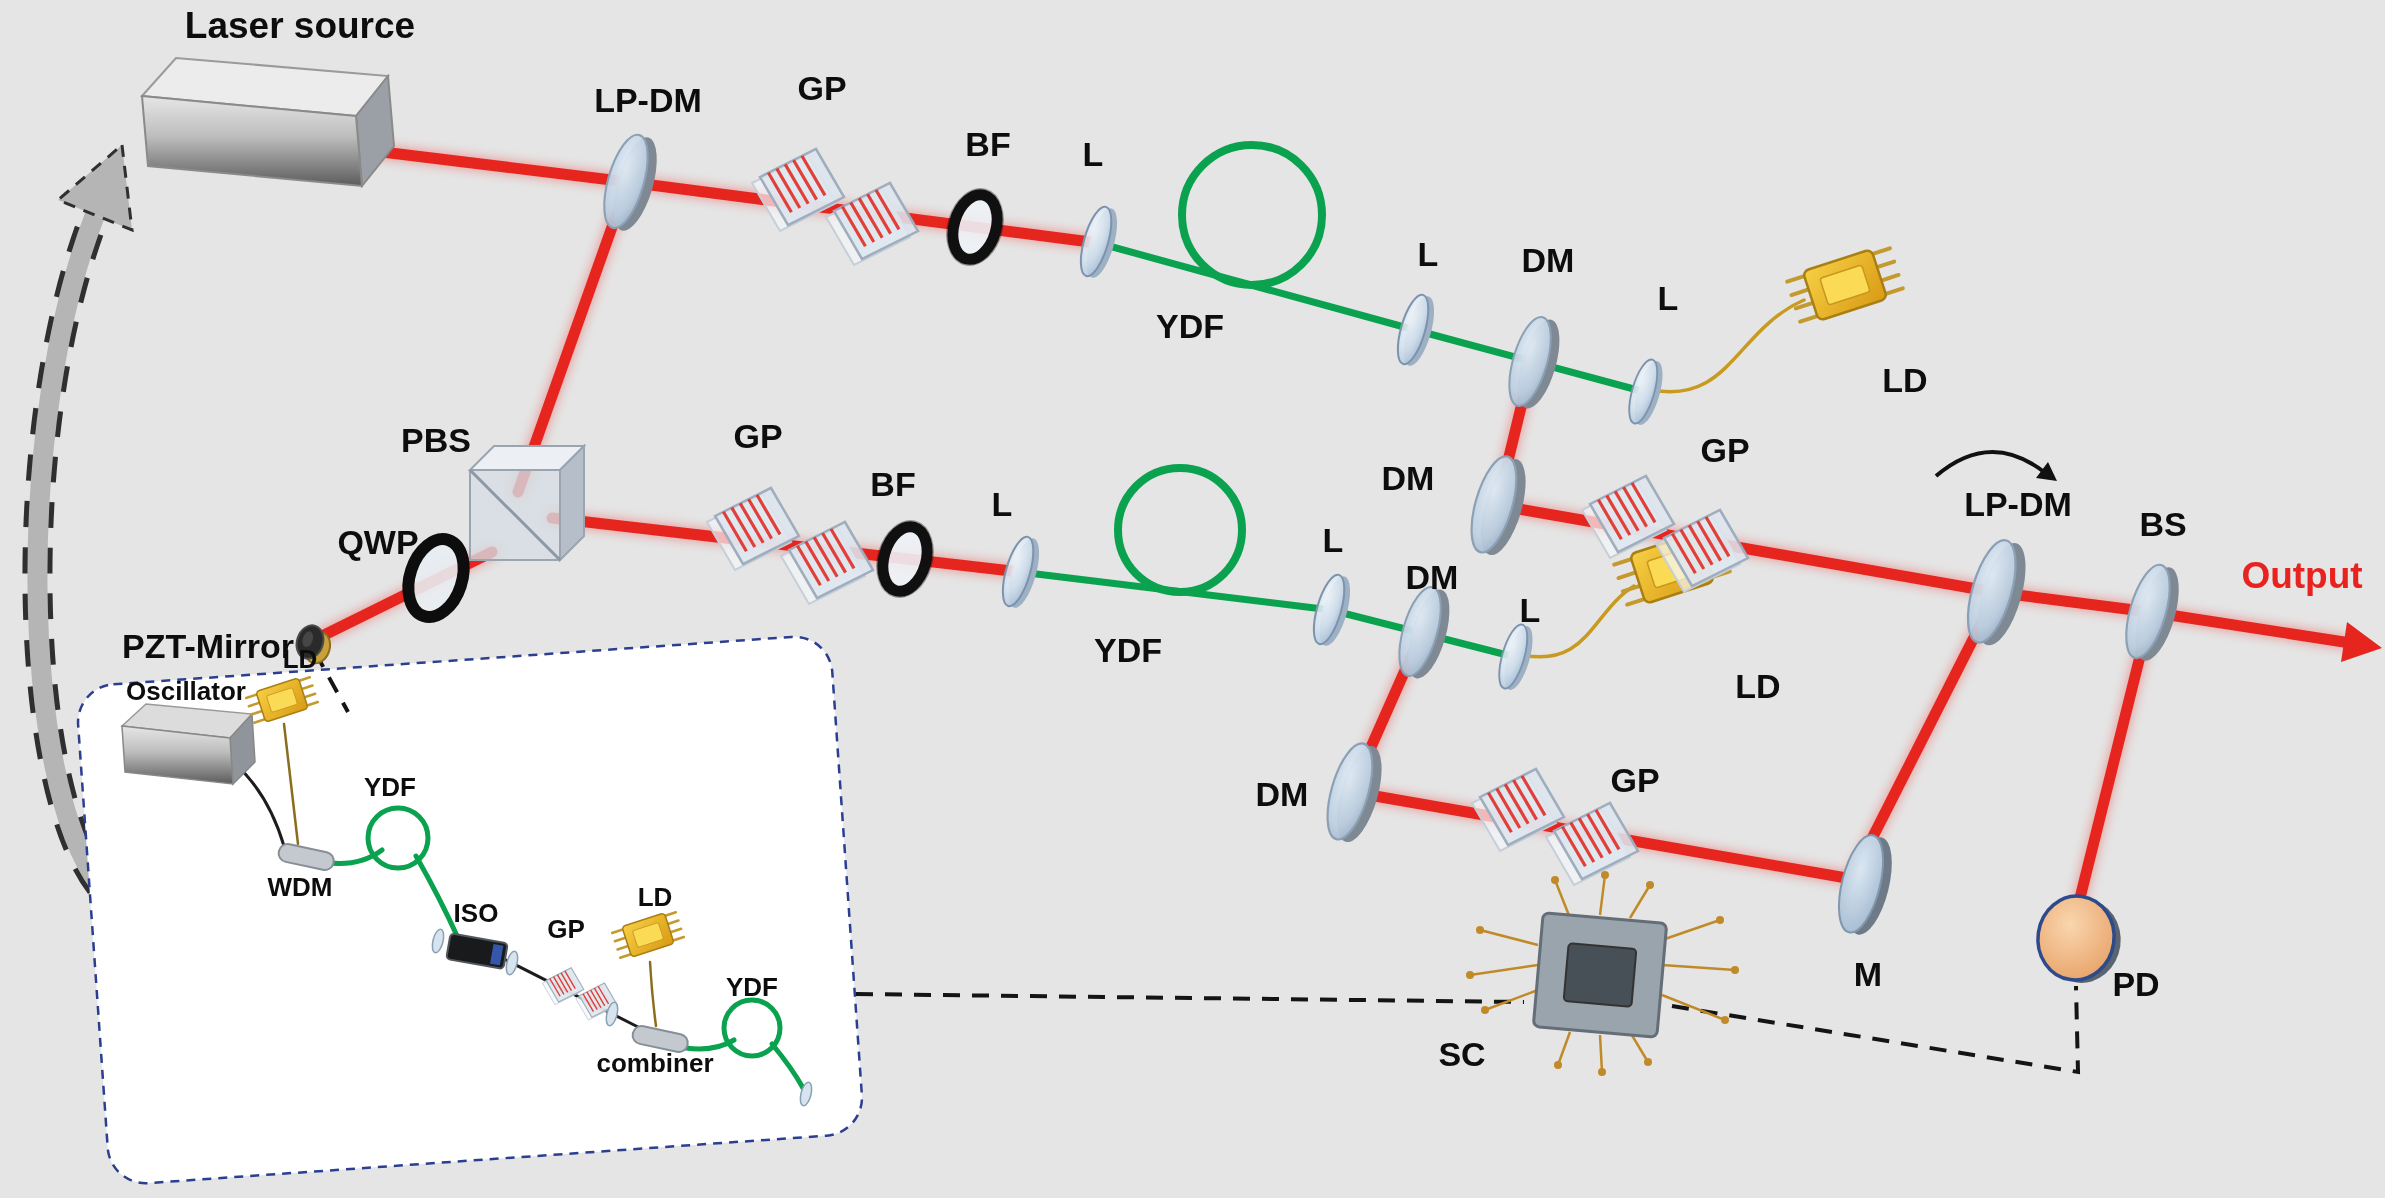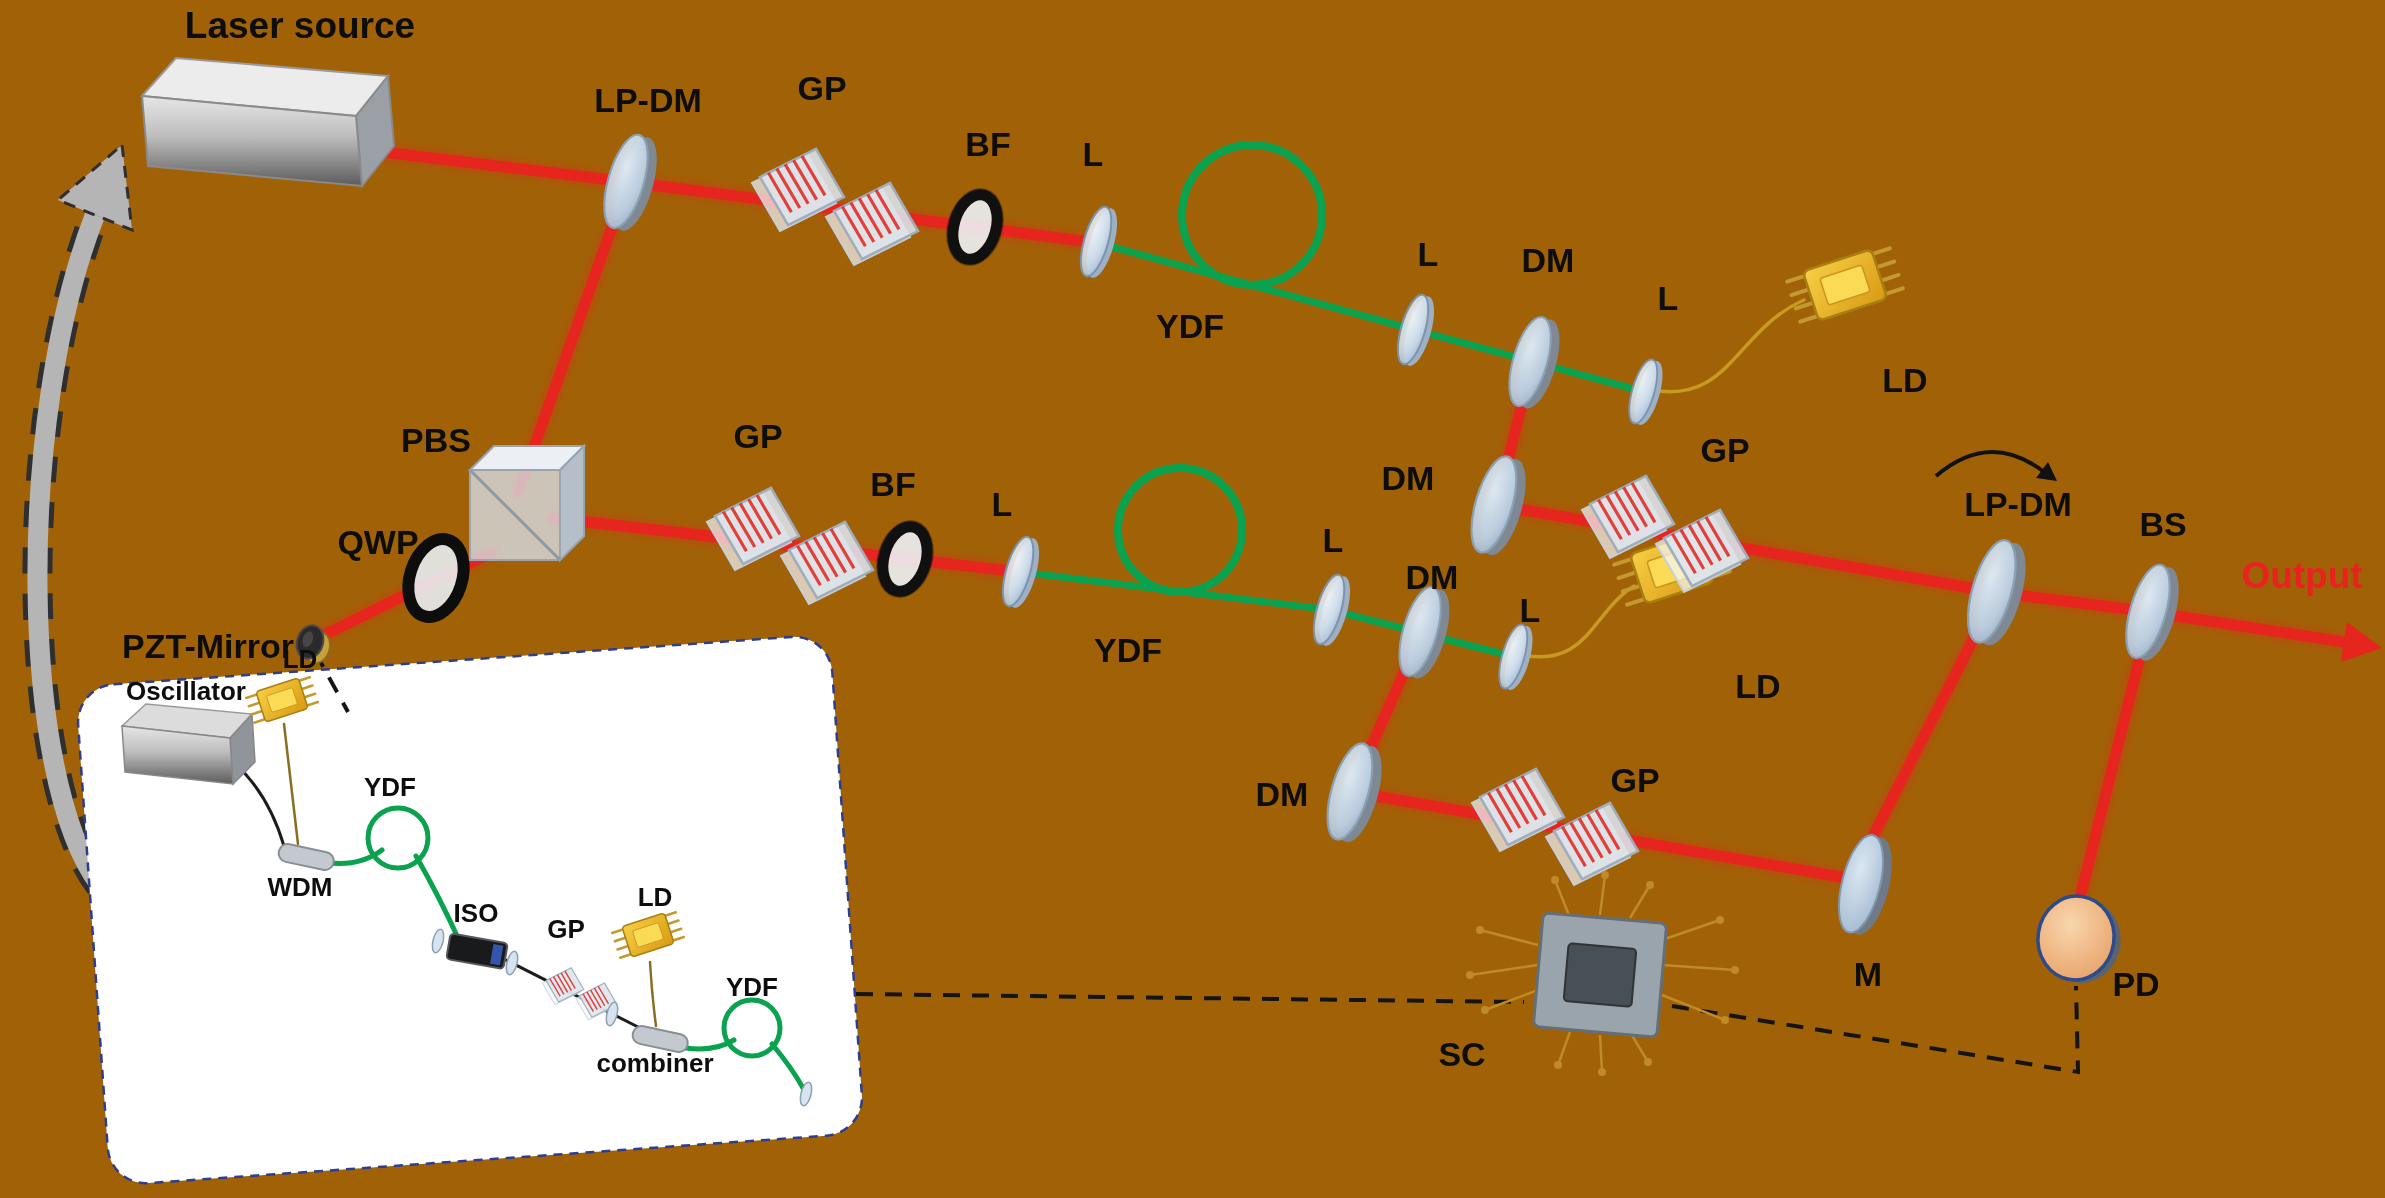--- a/index.html
+++ b/index.html
@@ -1,16 +1,16 @@
 <!DOCTYPE html>
 <html><head>
 <meta charset="utf-8">
 <style>
   html,body{margin:0;padding:0;background:#ffffff;}
-  .stage{width:2385px;height:1198px;position:relative;background:#a16207;overflow:hidden;}
+  .stage{width:2385px;height:1198px;position:relative;background:#e5e5e5;overflow:hidden;}
   svg{display:block;}
   .label{font:700 34px "Liberation Sans",sans-serif;fill:#0d0d0d;text-anchor:middle;}
   .label-big{font:700 37px "Liberation Sans",sans-serif;fill:#0d0d0d;text-anchor:middle;}
   .label-out{font:700 37px "Liberation Sans",sans-serif;fill:#e8231f;text-anchor:middle;}
   .label-sm{font:700 26px "Liberation Sans",sans-serif;fill:#0d0d0d;text-anchor:middle;}
   .beams path{stroke:#e6251f;stroke-width:11;fill:none;stroke-linecap:round;}
   .beams{filter:drop-shadow(0 0 6px rgba(235,30,25,.45));}
   .fiber{stroke:#0aa24e;stroke-width:7;fill:none;stroke-linecap:round;}
   .fiber-sm{stroke:#0aa24e;stroke-width:5;fill:none;stroke-linecap:round;}
   .coil{stroke:#0aa24e;stroke-width:8;fill:none;}

